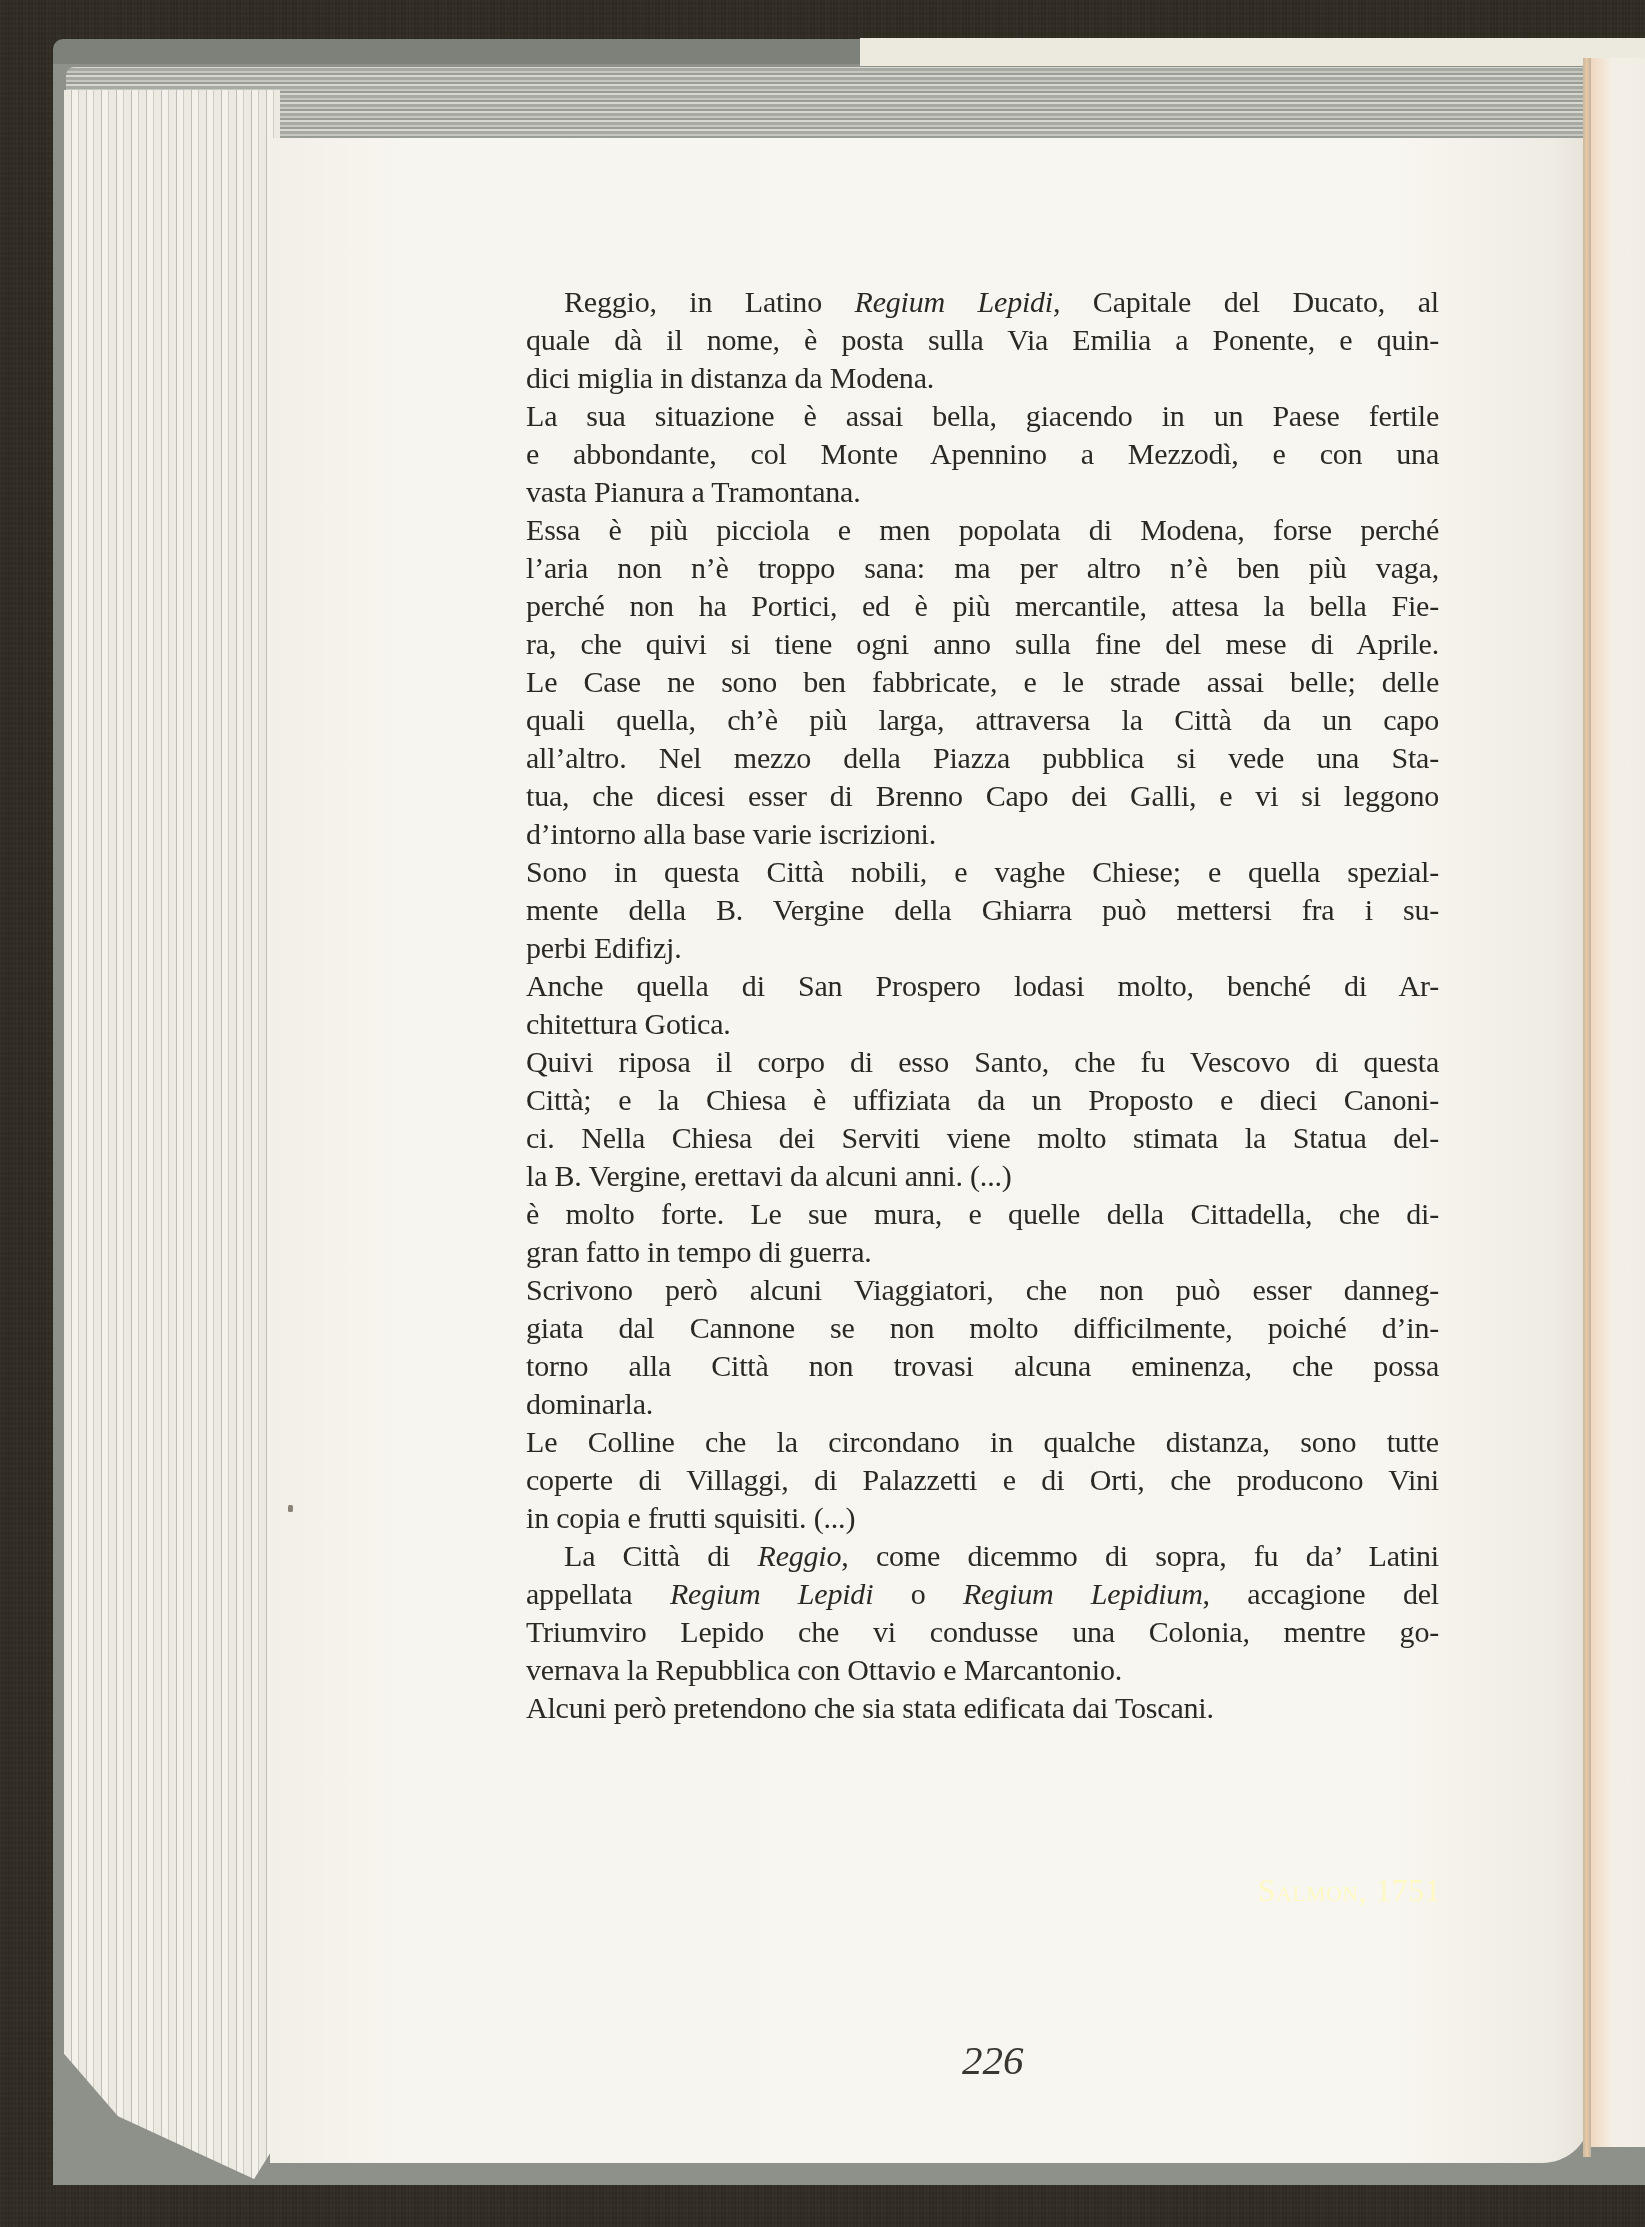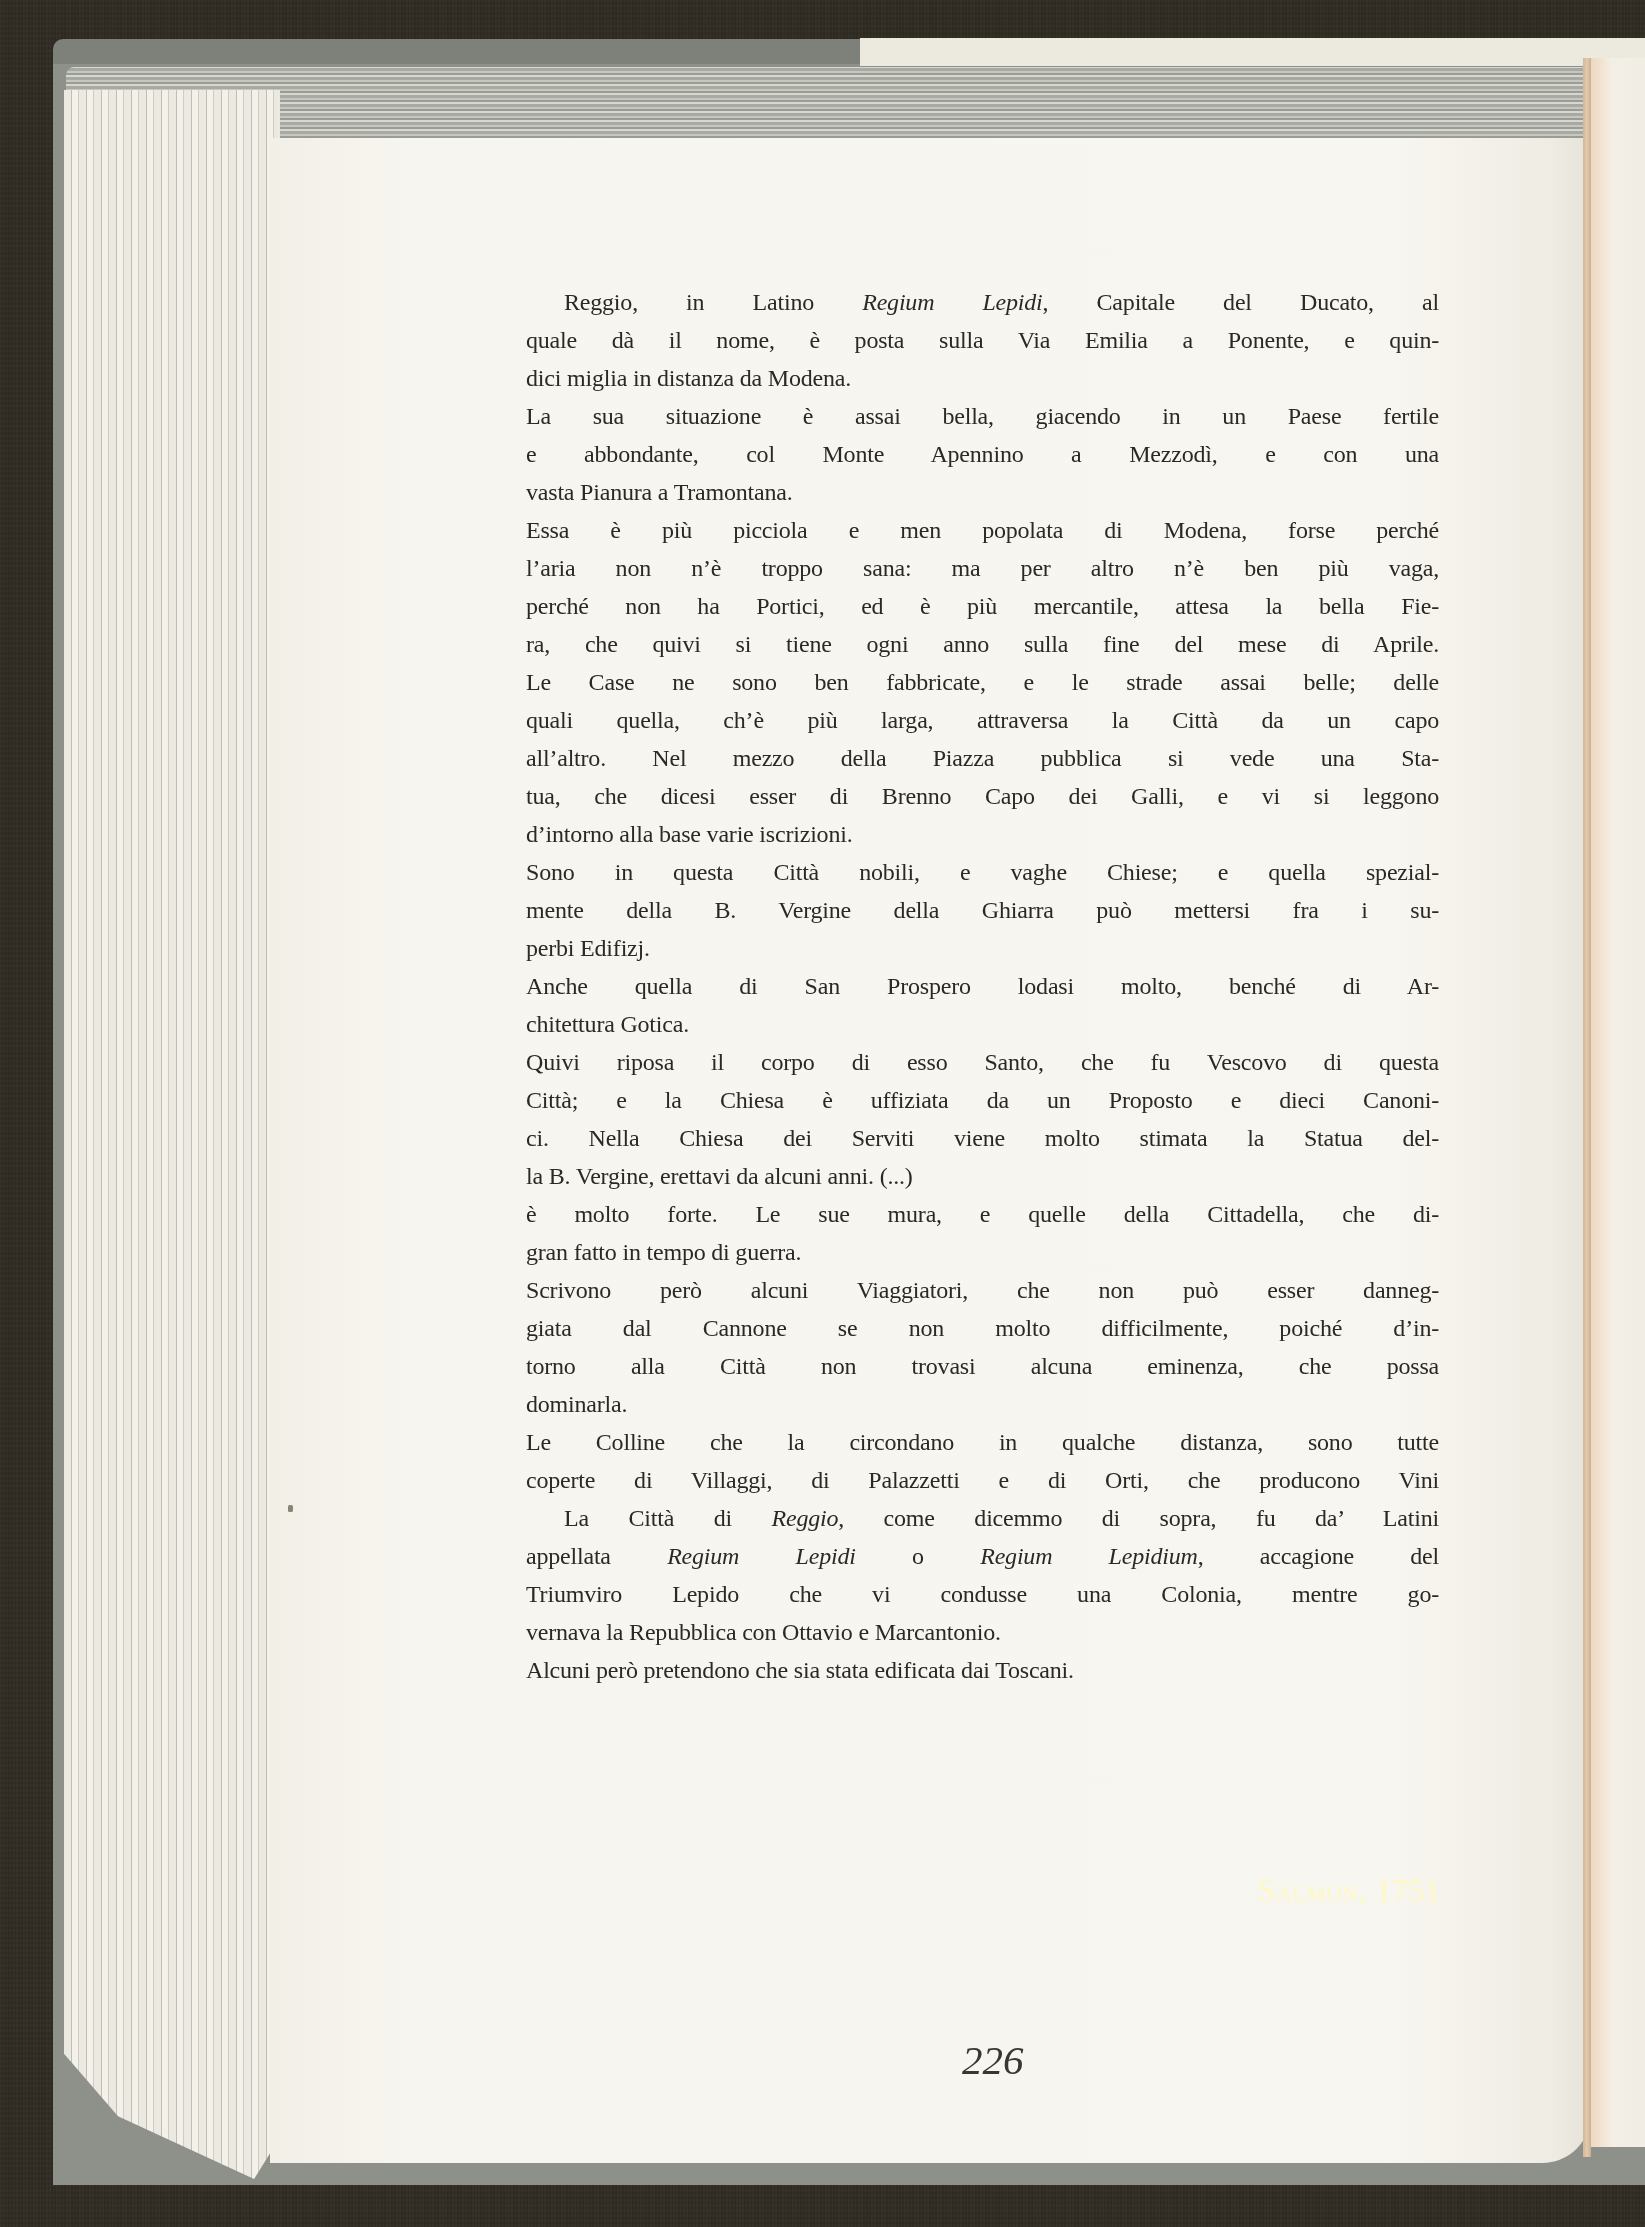--- a/index.html
+++ b/index.html
@@ -43,21 +43,21 @@
   .gutter {
     position: absolute; left: 1583px; top: 58px; width: 8.2px; height: 2099px;
     background: linear-gradient(90deg, #c9b9a2, #e8c9a4 50%, #bfb2a0);
   }
   .facing-page {
     position: absolute; left: 1591px; top: 58px; width: 54px; height: 2089px;
     background: linear-gradient(90deg, #efd8c0 0%, #f4efe6 40%, #f1ede5 100%);
   }
   .text-block {
     position: absolute; left: 526px; top: 283px; width: 913px;
-    color: #2b2924; font-size: 24px; line-height: 38px;
+    color: #2b2924; font-size: 30px; line-height: 38px;
     letter-spacing: -0.2px;
   }
   .line { display: block; white-space: nowrap; text-align: justify; text-align-last: justify; height: 38px; }
   .line.last { text-align-last: left; }
   .line.indent { padding-left: 38px; }
   .line em { font-style: italic; }
   .attribution {
     position: absolute; right: 204px; top: 1872px;
     font-size: 32px; color: #fef9c3; letter-spacing: 0.4px;
   }
@@ -108,20 +108,21 @@
     <span class="line"><span>ci. Nella Chiesa dei Serviti viene molto stimata la Statua del-</span></span>
     <span class="line last"><span>la B. Vergine, erettavi da alcuni anni. (...)</span></span>
     <span class="line"><span>è molto forte. Le sue mura, e quelle della Cittadella, che di-</span></span>
     <span class="line last"><span>gran fatto in tempo di guerra.</span></span>
     <span class="line"><span>Scrivono però alcuni Viaggiatori, che non può esser danneg-</span></span>
     <span class="line"><span>giata dal Cannone se non molto difficilmente, poiché d’in-</span></span>
     <span class="line"><span>torno alla Città non trovasi alcuna eminenza, che possa</span></span>
     <span class="line last"><span>dominarla.</span></span>
     <span class="line"><span>Le Colline che la circondano in qualche distanza, sono tutte</span></span>
     <span class="line"><span>coperte di Villaggi, di Palazzetti e di Orti, che producono Vini</span></span>
+    <span class="line last"><span>in copia e frutti squisiti. (...)</span></span>
     <span class="line indent"><span>La Città di </span><em>Reggio</em><span>, come dicemmo di sopra, fu da’ Latini</span></span>
     <span class="line"><span>appellata </span><em>Regium Lepidi</em><span> o </span><em>Regium Lepidium</em><span>, accagione del</span></span>
     <span class="line"><span>Triumviro Lepido che vi condusse una Colonia, mentre go-</span></span>
     <span class="line last"><span>vernava la Repubblica con Ottavio e Marcantonio.</span></span>
     <span class="line last"><span>Alcuni però pretendono che sia stata edificata dai Toscani.</span></span>
   </div>
 
 <div class="attribution">
   <span class="sc">Salmon</span><span>, </span><span>1751</span>
 </div>

